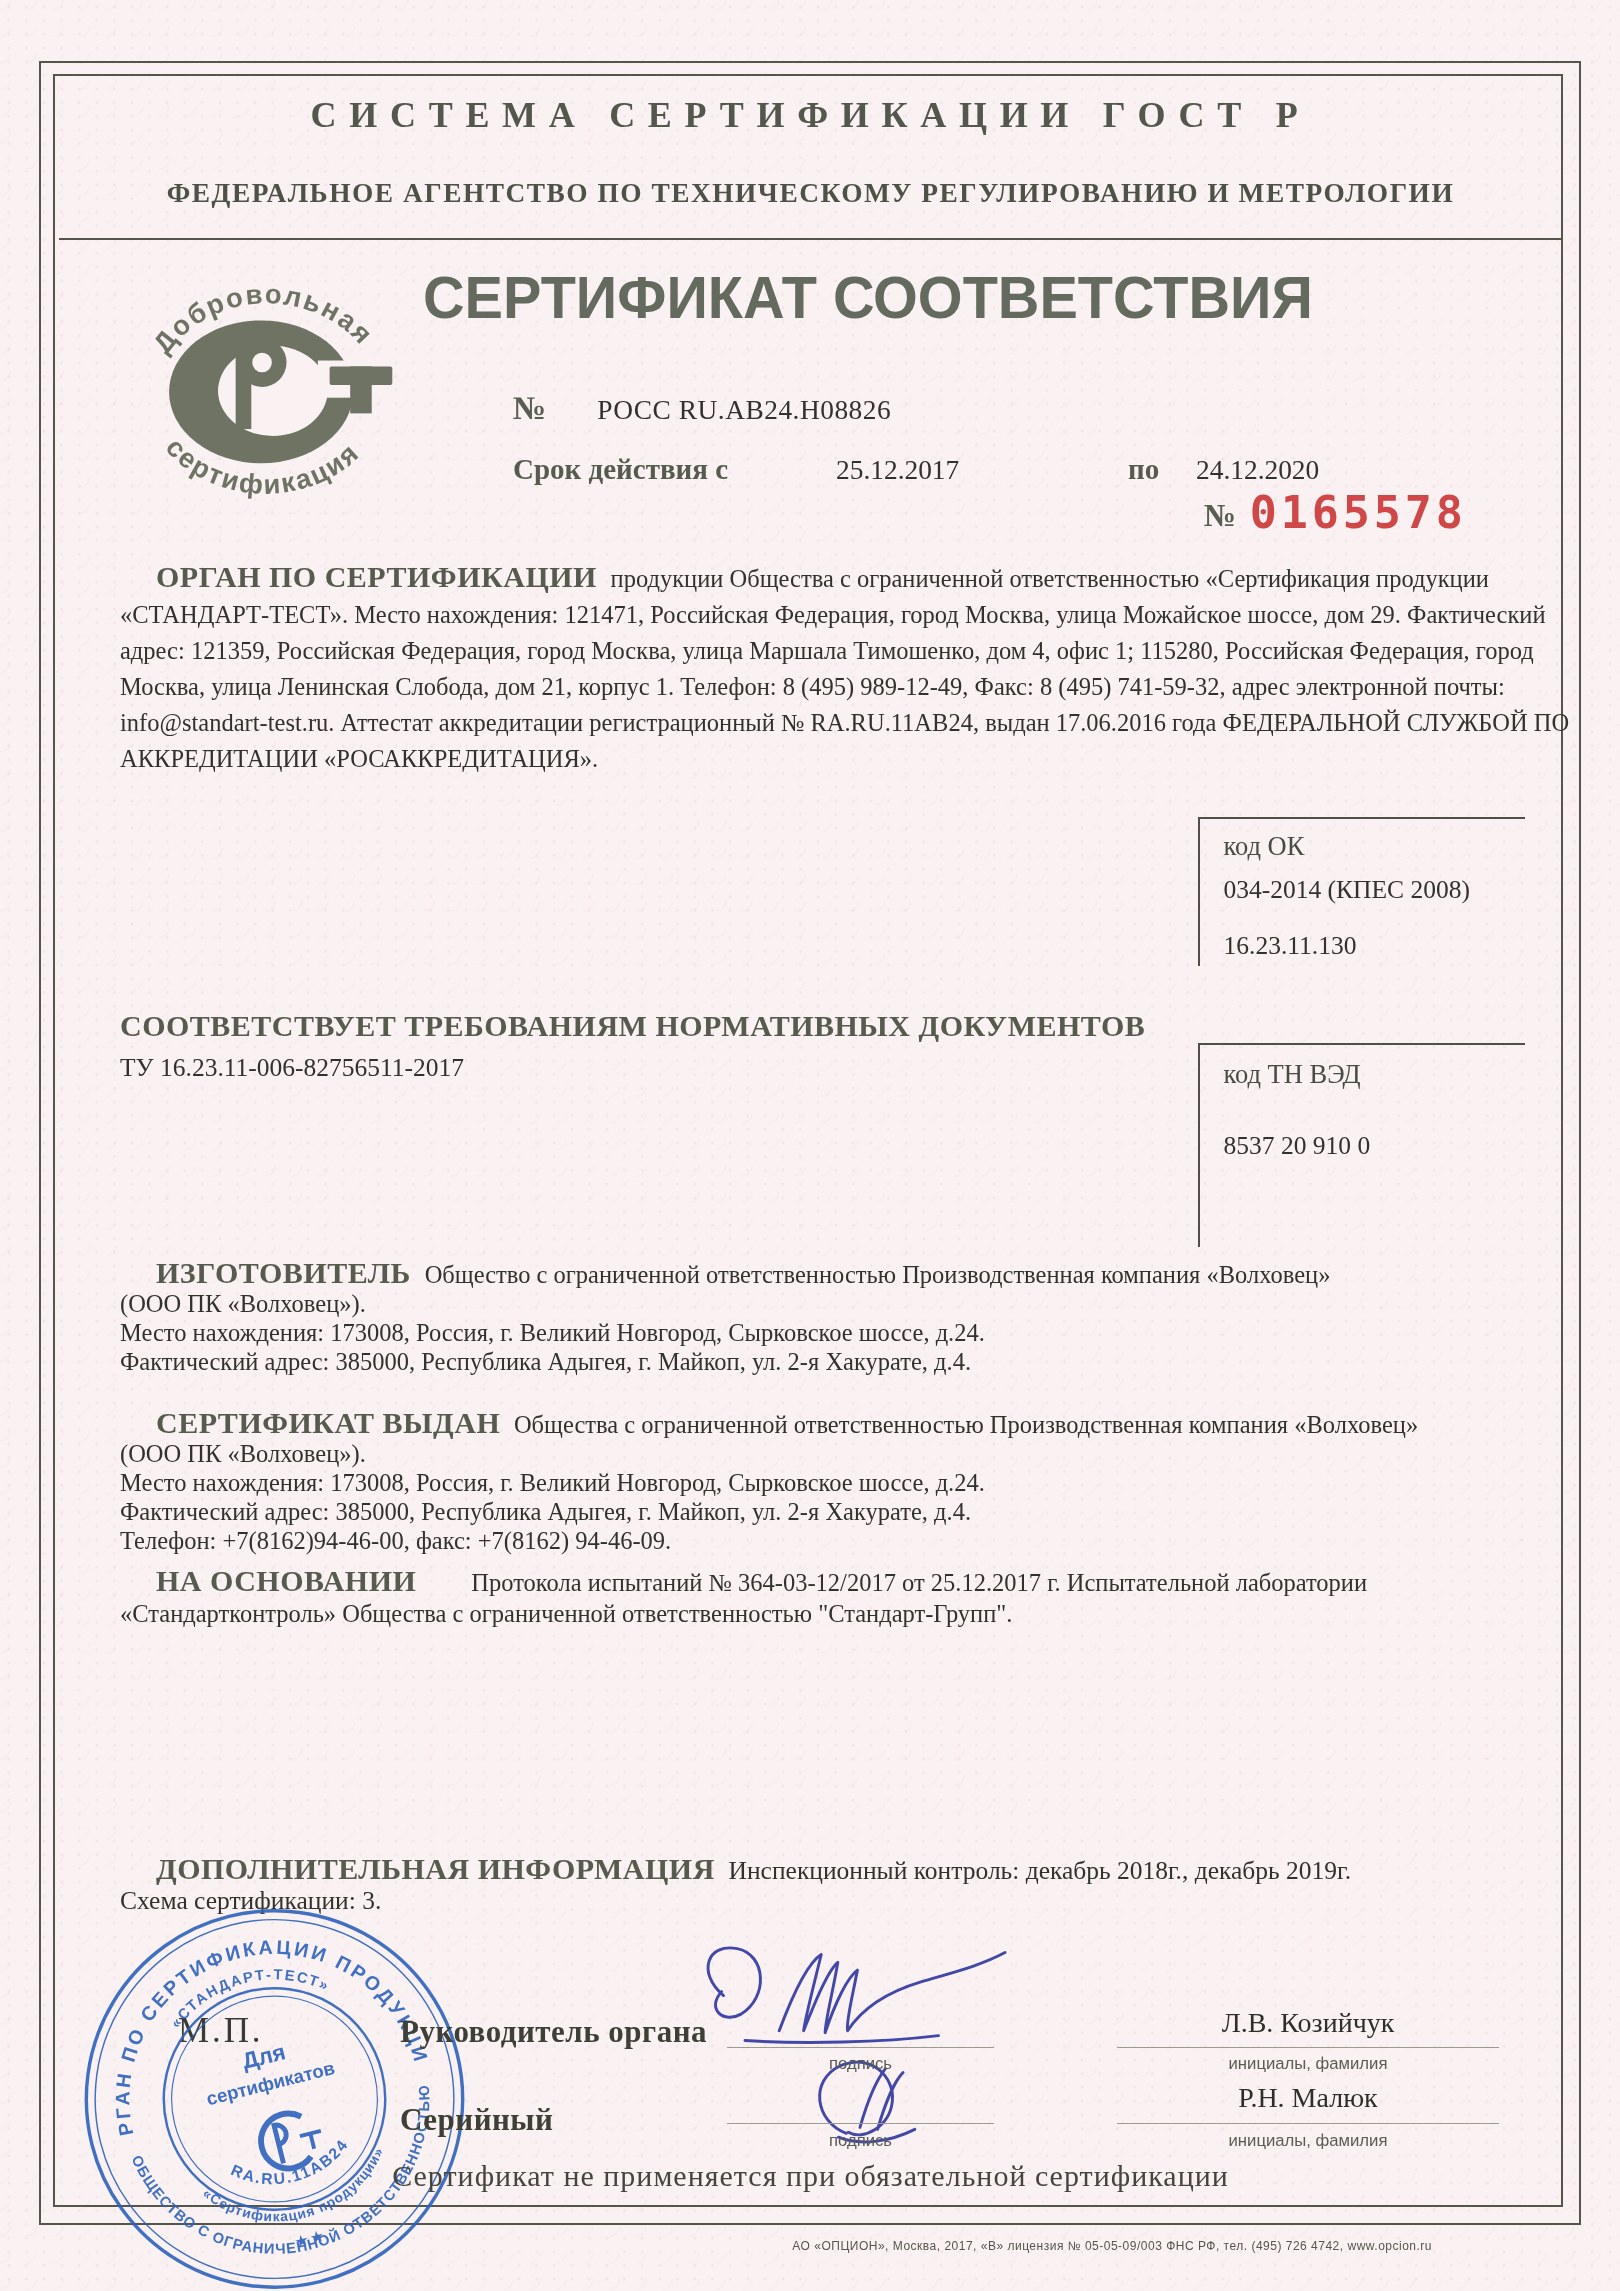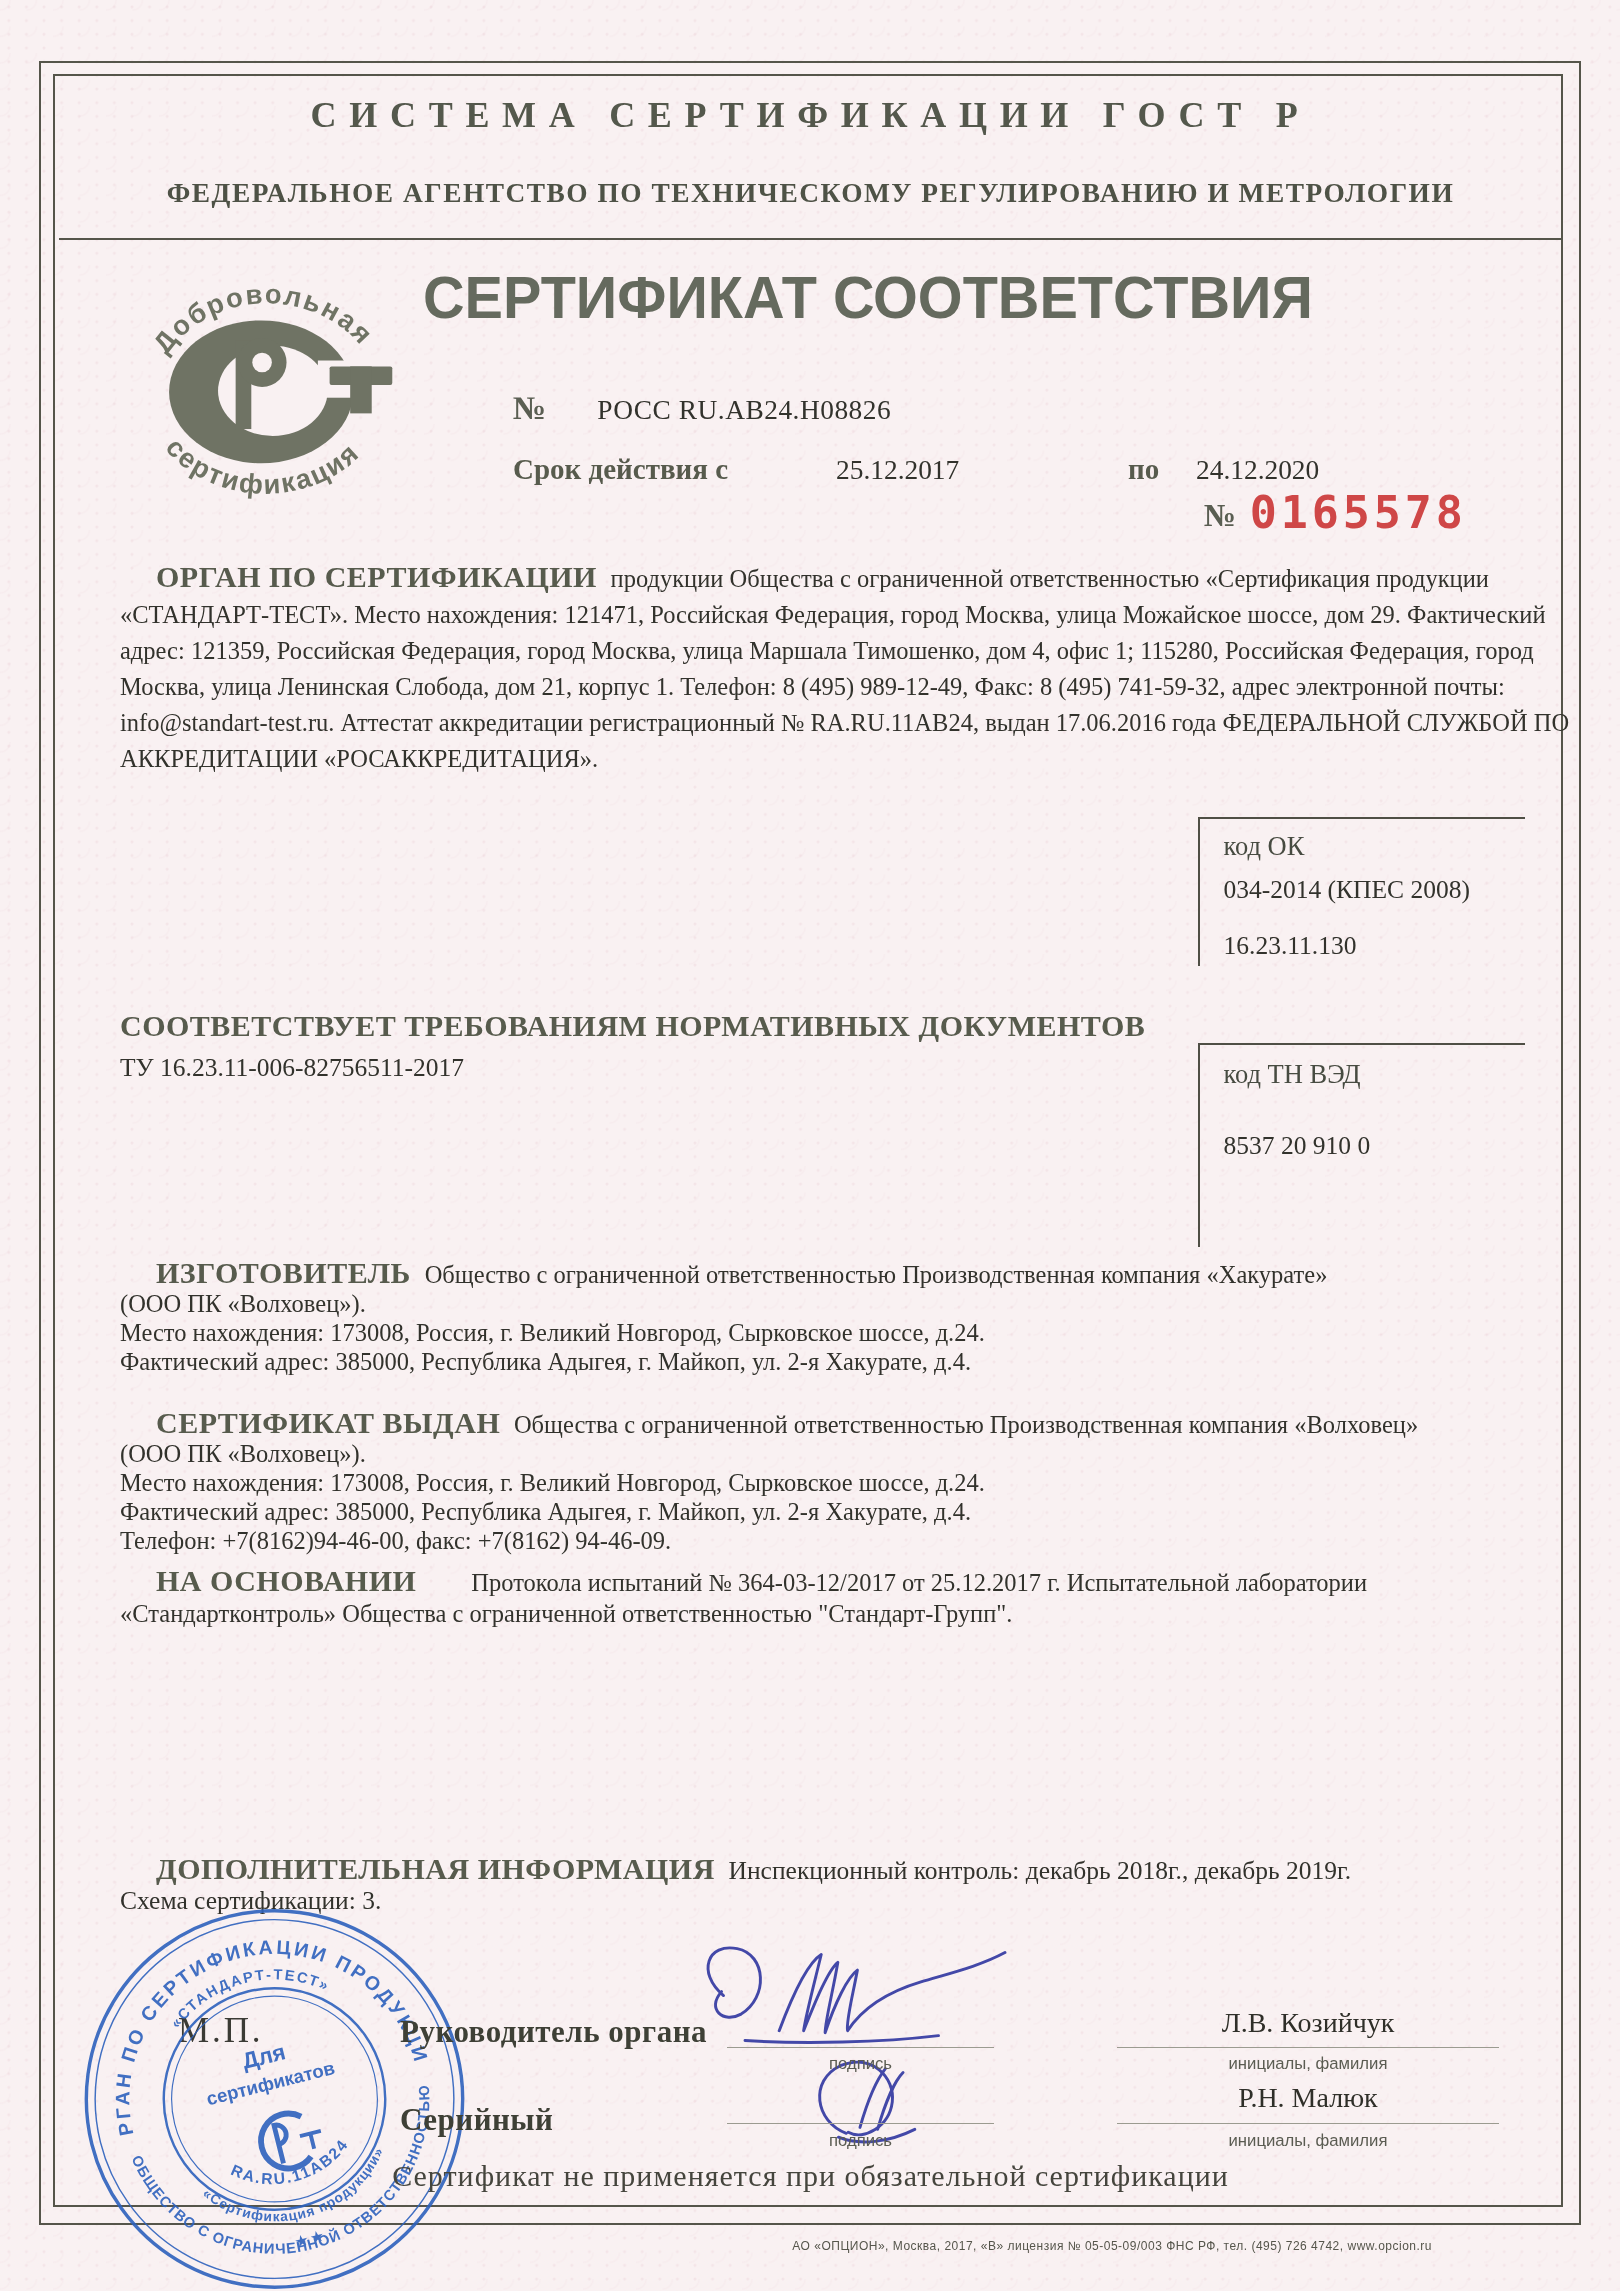--- a/index.html
+++ b/index.html
@@ -126,21 +126,21 @@
     <p style="text-indent:0;"><span class="h">СООТВЕТСТВУЕТ ТРЕБОВАНИЯМ НОРМАТИВНЫХ ДОКУМЕНТОВ</span></p>
     <div style="font-size:25.5px;margin-top:3.9px;">ТУ 16.23.11-006-82756511-2017</div>
   </div>
 
   <div class="codebox" style="top:1043px;height:204px;">
     <div class="cb-label" style="margin-top:13.7px;">код ТН ВЭД</div>
     <div class="cb-val" style="margin-top:41px;">8537 20 910 0</div>
   </div>
 
   <div class="sec" style="top:1258px;line-height:29px;">
-    <p><span class="h">ИЗГОТОВИТЕЛЬ</span><span class="gap"></span><span>Общество с ограниченной ответственностью Производственная компания «Хакурате»</span></p>
+    <p><span class="h">ИЗГОТОВИТЕЛЬ</span><span class="gap"></span><span>Общество с ограниченной ответственностью Производственная компания «Волховец»</span></p>
     <div class="lines">
       <div>(ООО ПК «Волховец»).</div>
       <div>Место нахождения: 173008, Россия, г. Великий Новгород, Сырковское шоссе, д.24.</div>
       <div>Фактический адрес: 385000, Республика Адыгея, г. Майкоп, ул. 2-я Хакурате, д.4.</div>
     </div>
   </div>
 
   <div class="sec" style="top:1408px;line-height:29px;">
     <p><span class="h">СЕРТИФИКАТ ВЫДАН</span><span class="gap"></span><span>Общества с ограниченной ответственностью Производственная компания «Волховец»</span></p>
     <div class="lines">

